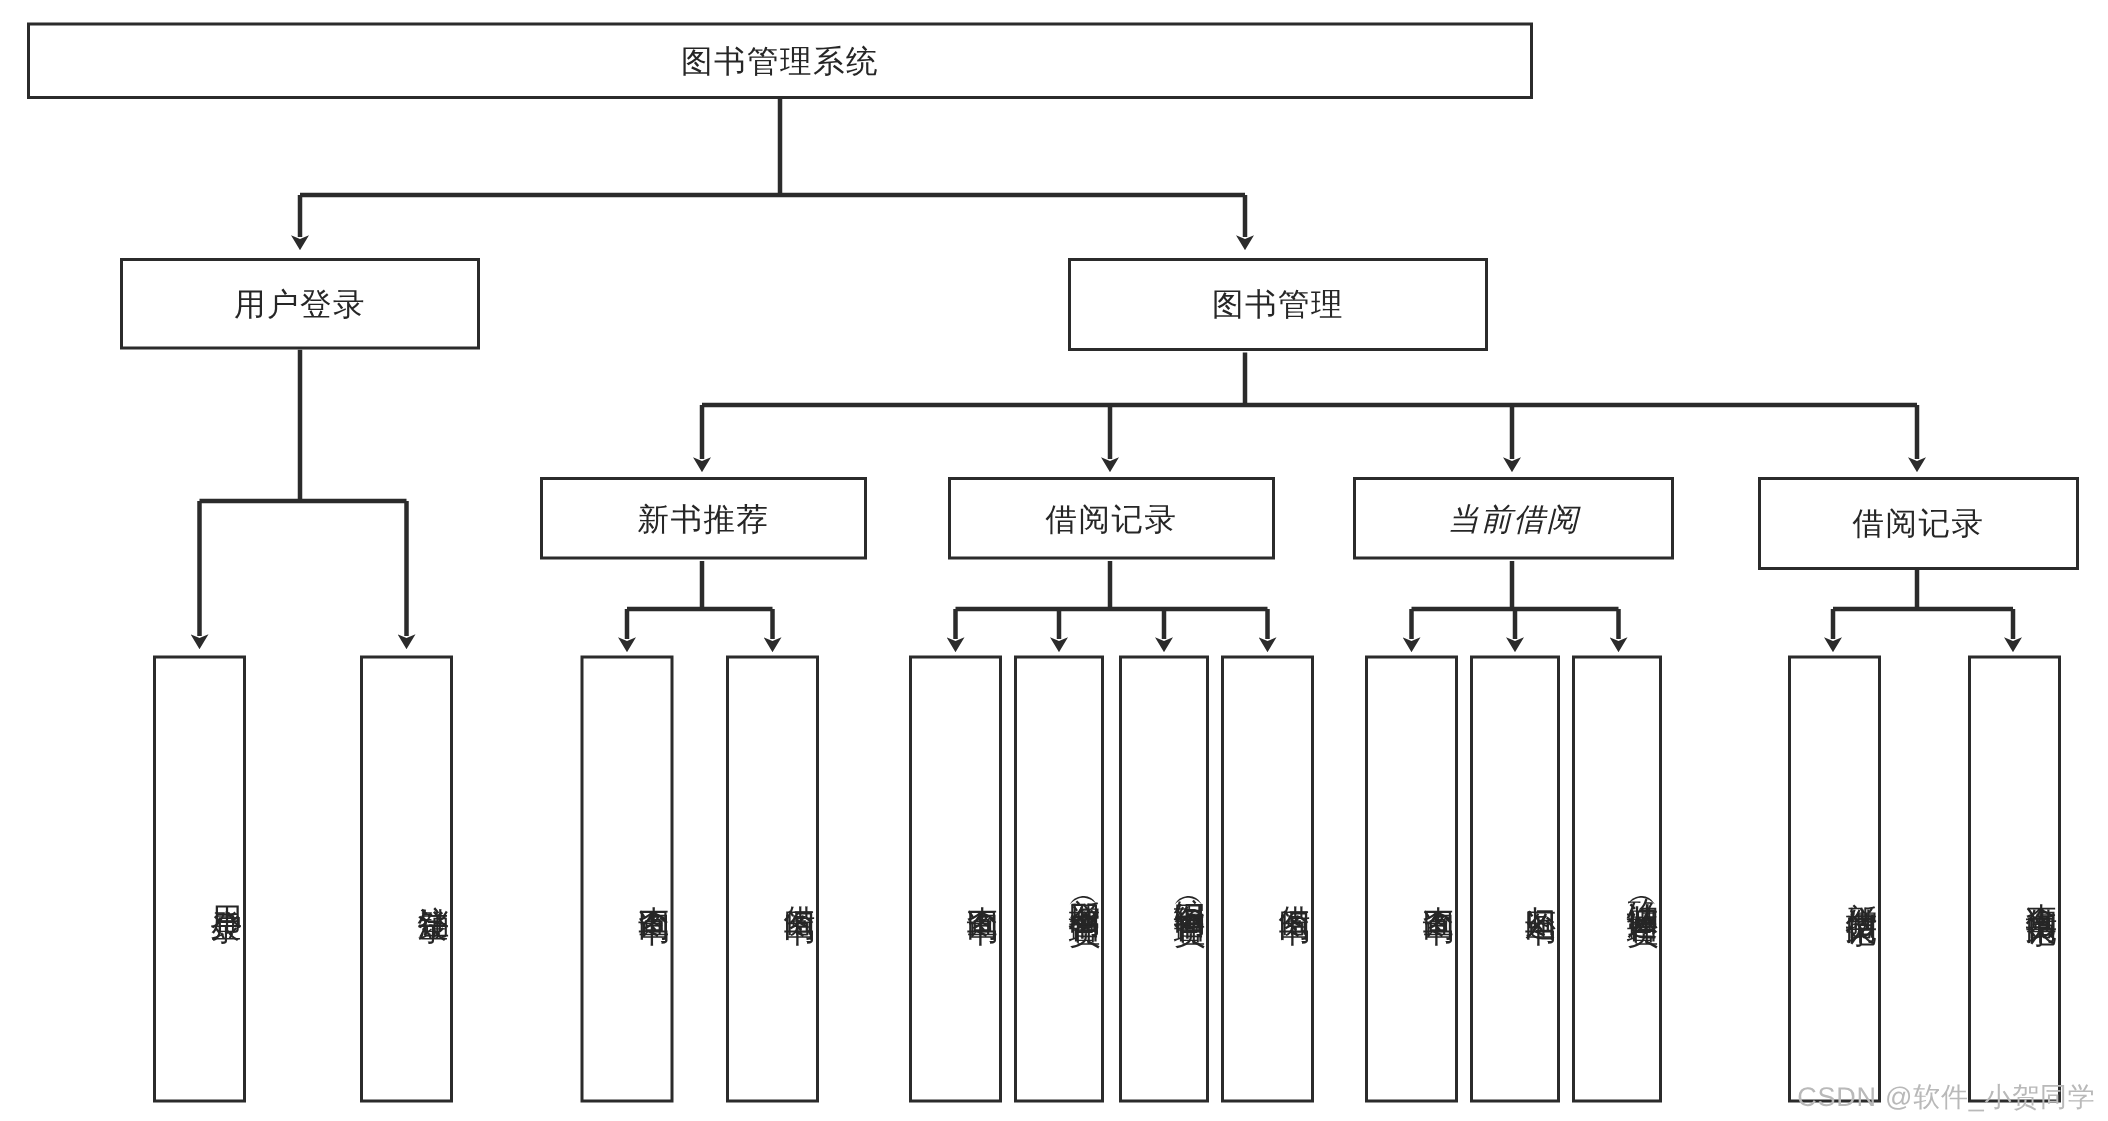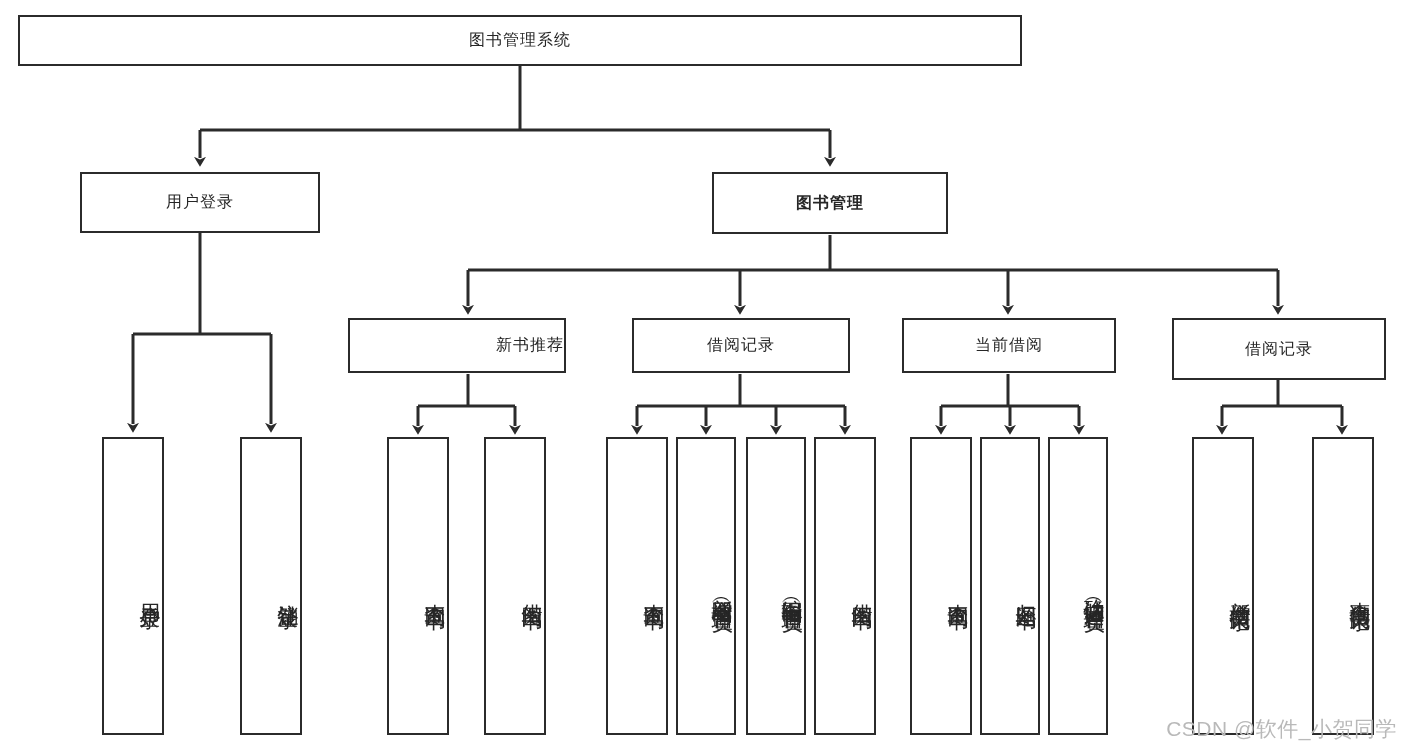--- a/index.html
+++ b/index.html
@@ -31,21 +31,21 @@
     box-sizing: border-box;
     background: #ffffff;
     border: 2px solid #2b2b2b;
     display: flex;
     align-items: center;
     justify-content: center;
     color: #262626;
     z-index: 2;
   }
   .node-h {
-    font-size: 16px;
+    font-size: 21px;
     letter-spacing: 1px;
     white-space: nowrap;
   }
   .node-v {
     writing-mode: vertical-rl;
     text-orientation: upright;
     font-size: 21px;
     line-height: 1.18;
     letter-spacing: 2px;
     padding-top: 10px;
@@ -55,21 +55,21 @@
   }
   .node-v .vlabel {
     writing-mode: vertical-rl;
     text-orientation: upright;
     display: block;
   }
   .watermark {
     position: absolute;
     right: 8px;
     bottom: 4px;
-    font-size: 21px;
+    font-size: 18px;
     color: #b9b9b9;
     white-space: nowrap;
     z-index: 3;
     letter-spacing: 0.5px;
   }
 </style>
 </head>
 <body>
 
 <div id="diagram-root">
@@ -136,31 +136,31 @@
     </g>
   </svg>
 
   <div class="node node-h" style="left:18px; top:15px; width:1004px; height:51px;">
     <span>图书管理系统</span>
   </div>
 
   <div class="node node-h" style="left:80px; top:172px; width:240px; height:61px;">
     <span>用户登录</span>
   </div>
-  <div class="node node-h" style="left:712px; top:172px; width:236px; height:62px;font-weight:bold;">
+  <div class="node node-h" style="left:712px; top:172px; width:280px; height:62px;">
     <span>图书管理</span>
   </div>
 
-  <div class="node node-h" style="left:348px; top:318px; width:218px; height:55px;justify-content:flex-end;">
+  <div class="node node-h" style="left:360px; top:318px; width:218px; height:55px;">
     <span>新书推荐</span>
   </div>
   <div class="node node-h" style="left:632px; top:318px; width:218px; height:55px;">
     <span>借阅记录</span>
   </div>
-  <div class="node node-h" style="left:902px; top:318px; width:214px; height:55px;">
+  <div class="node node-h" style="left:902px; top:318px; width:214px; height:55px;font-style:italic;">
     <span>当前借阅</span>
   </div>
   <div class="node node-h" style="left:1172px; top:318px; width:214px; height:62px;">
     <span>借阅记录</span>
   </div>
 
   <div class="node node-v" style="left:102px; top:437px; width:62px; height:298px;">
     <span class="vlabel">用户登录</span>
   </div>
   <div class="node node-v" style="left:240px; top:437px; width:62px; height:298px;">

